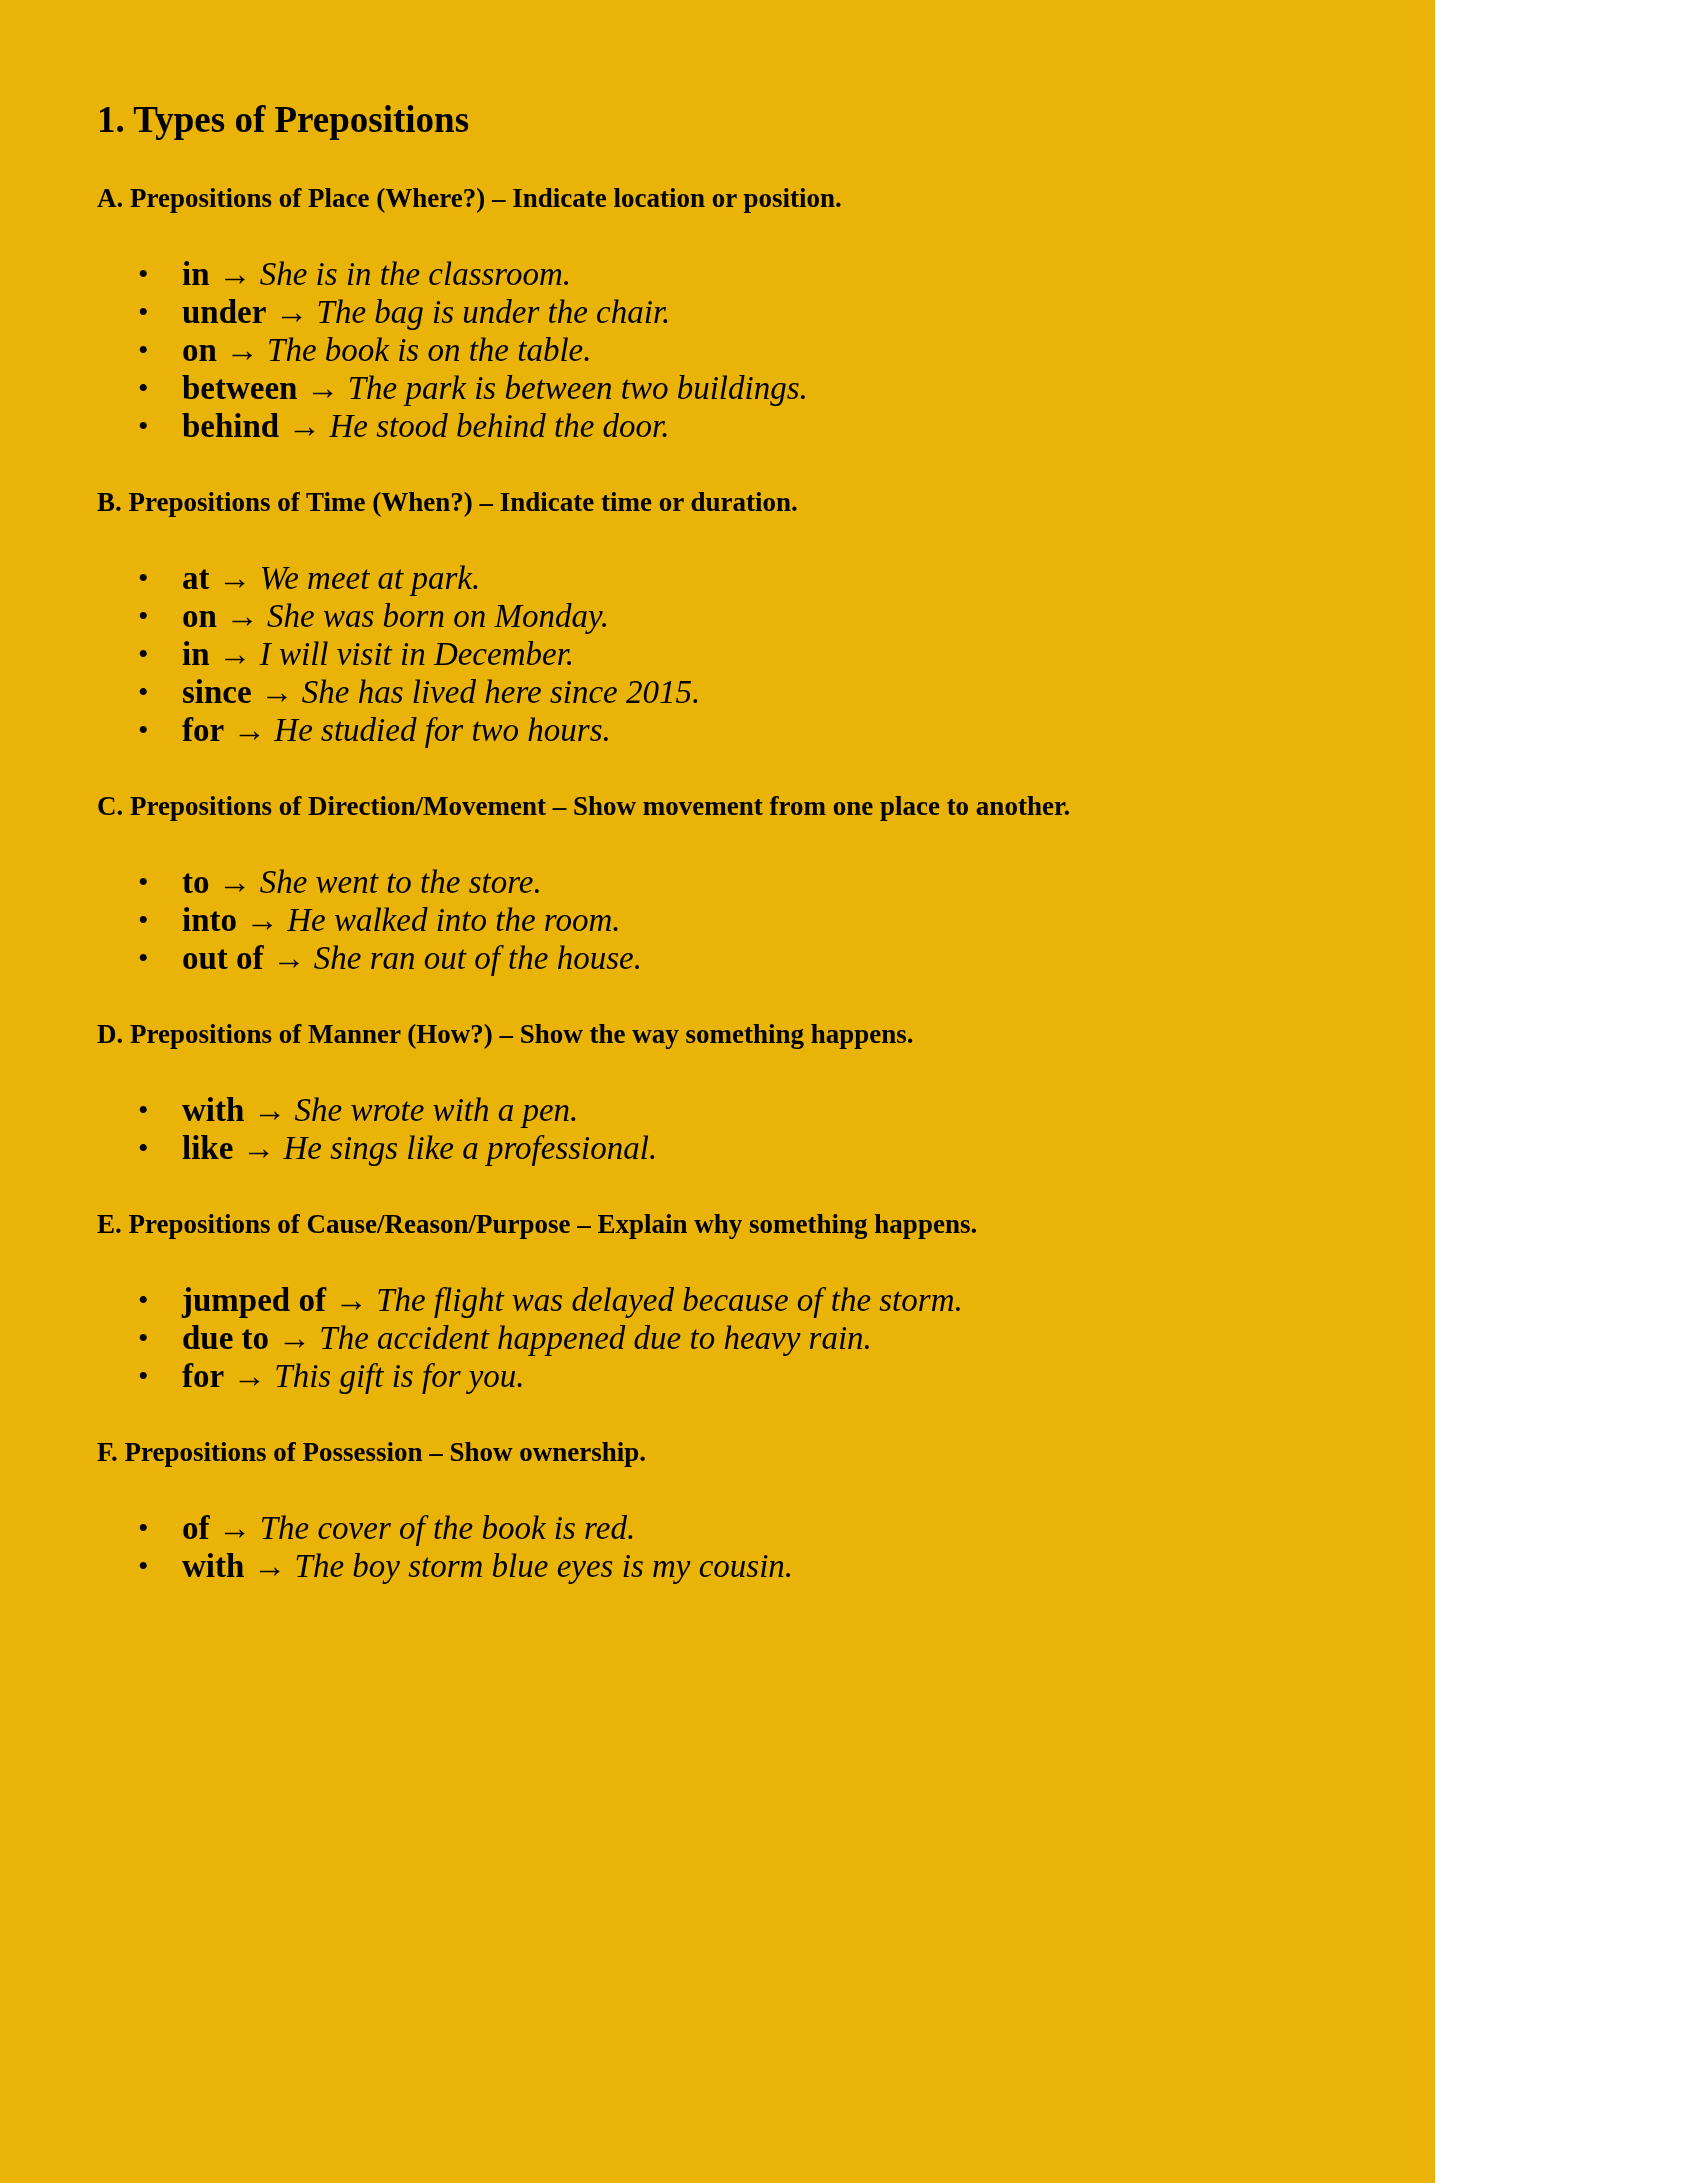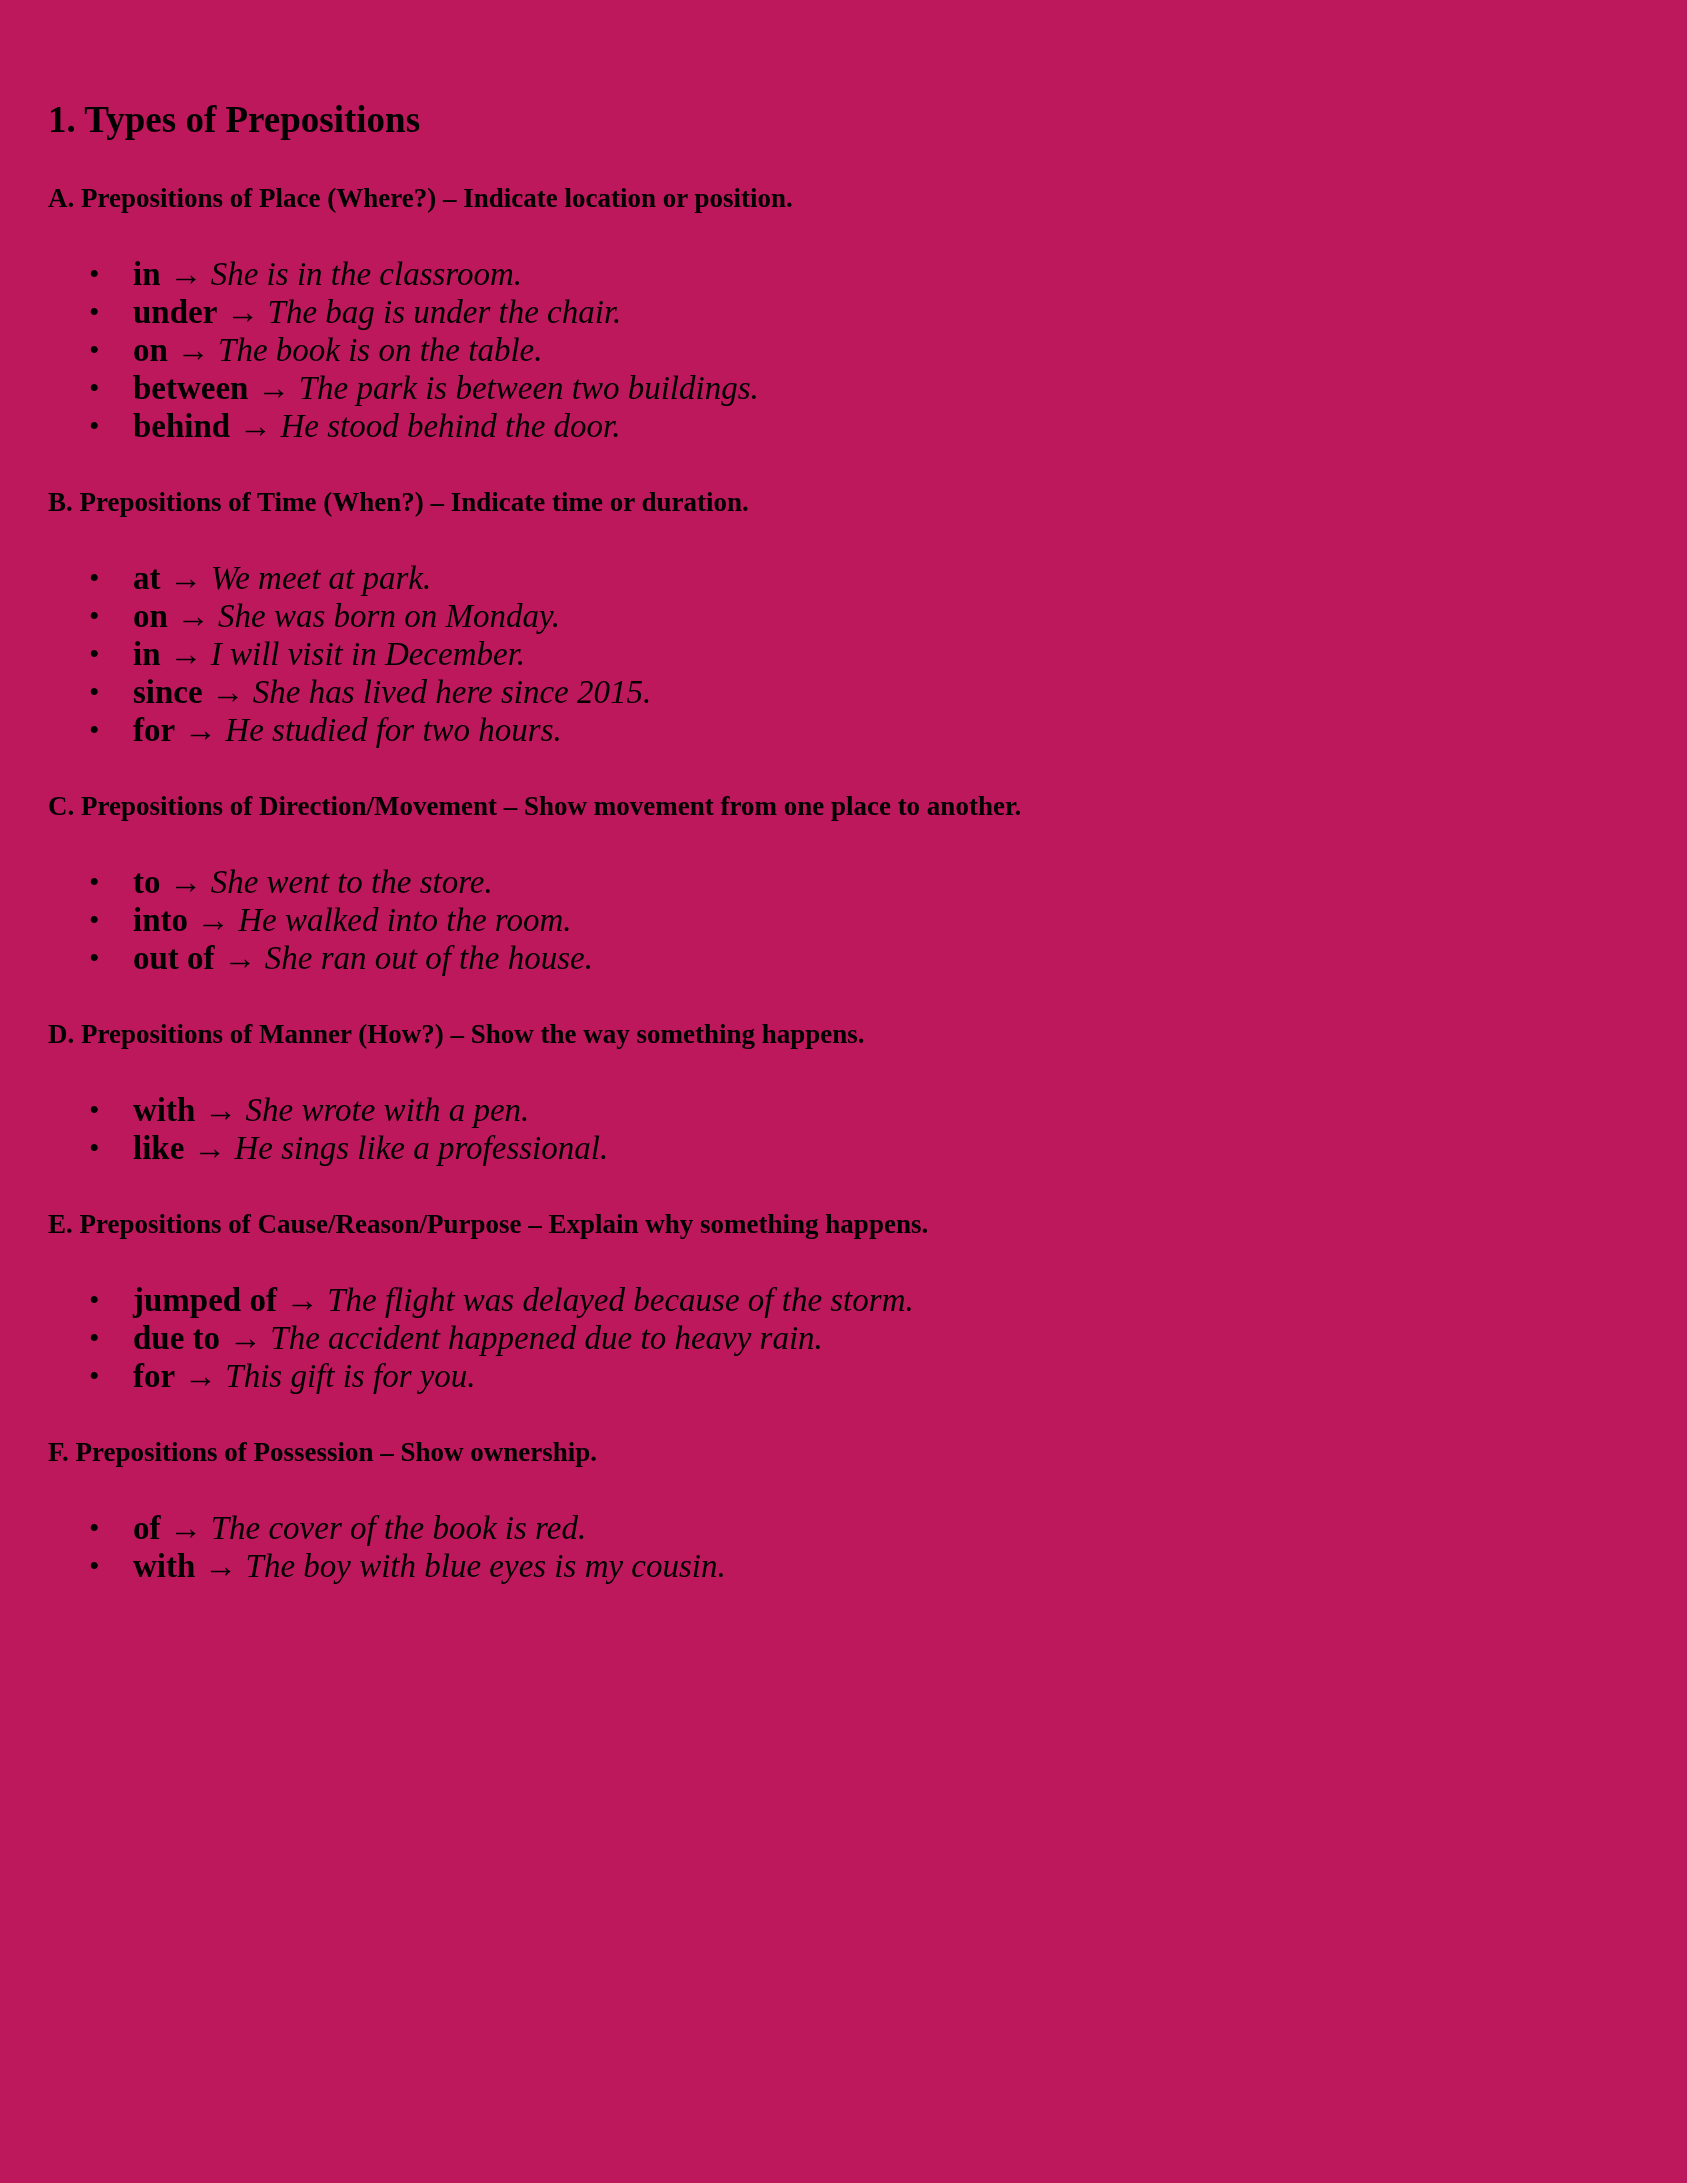--- a/index.html
+++ b/index.html
@@ -5,24 +5,24 @@
   * { margin: 0; padding: 0; box-sizing: border-box; }
   html, body { background: #ffffff; }
   body {
     width: 1687px;
     height: 2183px;
     font-family: "Liberation Serif", "DejaVu Serif", serif;
     color: #000000;
     overflow: hidden;
   }
   .page {
-    width: 1687px;
+    width: 1435px;
     height: 2183px;
-    background: #be185d;
-    padding: 99px 99px 0 48px;
+    background: #eab308;
+    padding: 99px 99px 0 97px;
   }
   .title {
     font-size: 37px;
     line-height: 42px;
     font-weight: 700;
     margin: 0 0 38px 0;
   }
   .heading {
     font-size: 27px;
     line-height: 38px;
@@ -163,19 +163,19 @@
 
   <section>
     <h2 class="heading">F. Prepositions of Possession – Show ownership.</h2>
     <ul class="plist">
       <li>
         <span class="bullet"></span>
         <span class="term">of</span><span class="arrow">→</span><span class="example">The cover of the book is red.</span>
       </li>
       <li>
         <span class="bullet"></span>
-        <span class="term">with</span><span class="arrow">→</span><span class="example">The boy with blue eyes is my cousin.</span>
+        <span class="term">with</span><span class="arrow">→</span><span class="example">The boy storm blue eyes is my cousin.</span>
       </li>
     </ul>
   </section>
 
 </div>
 
 
 </body></html>

